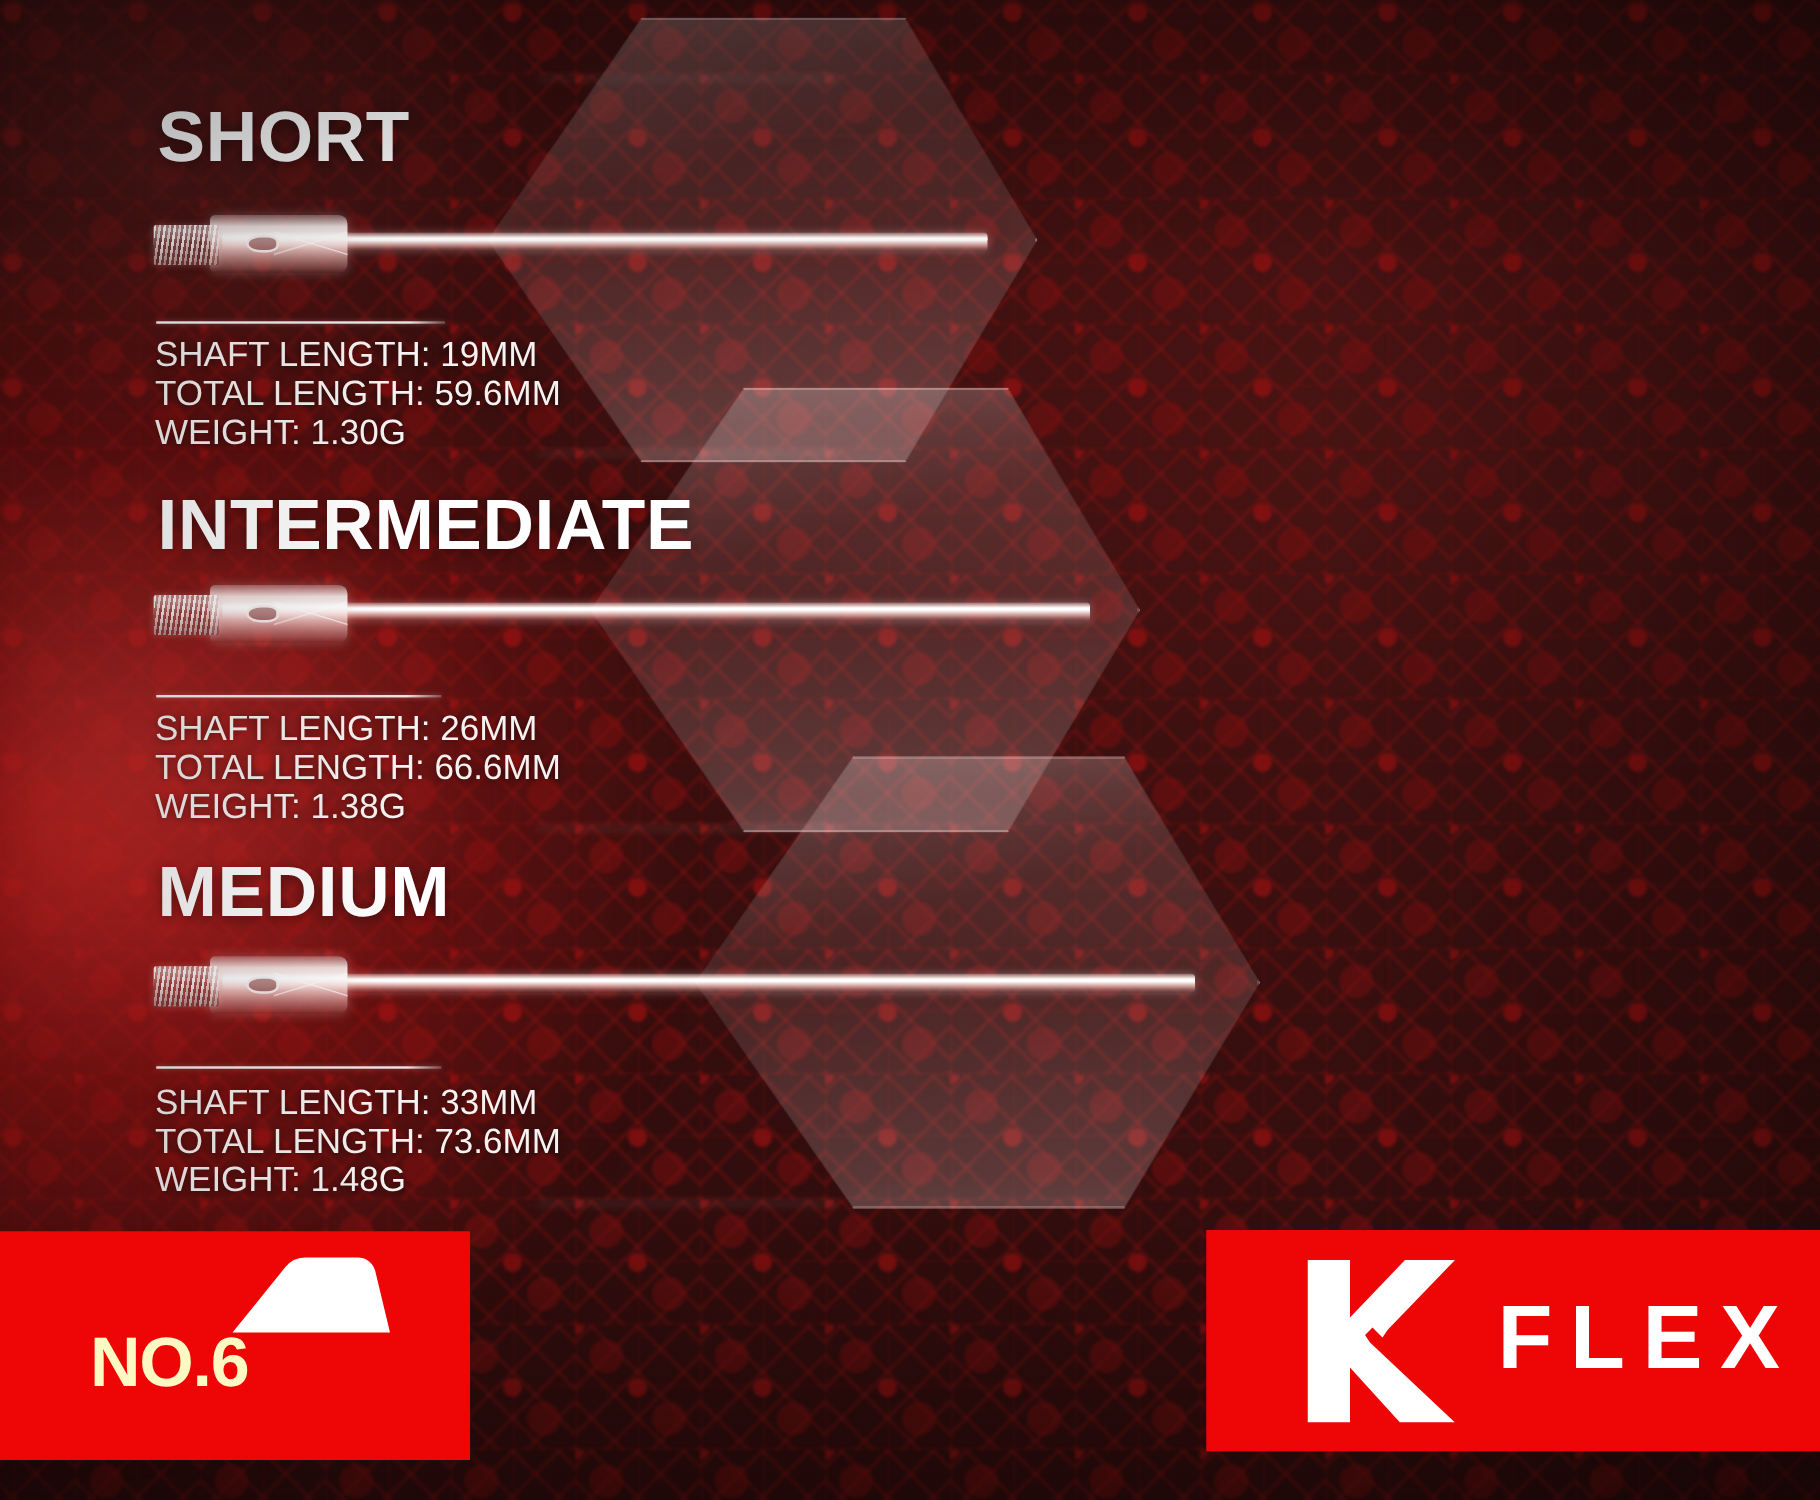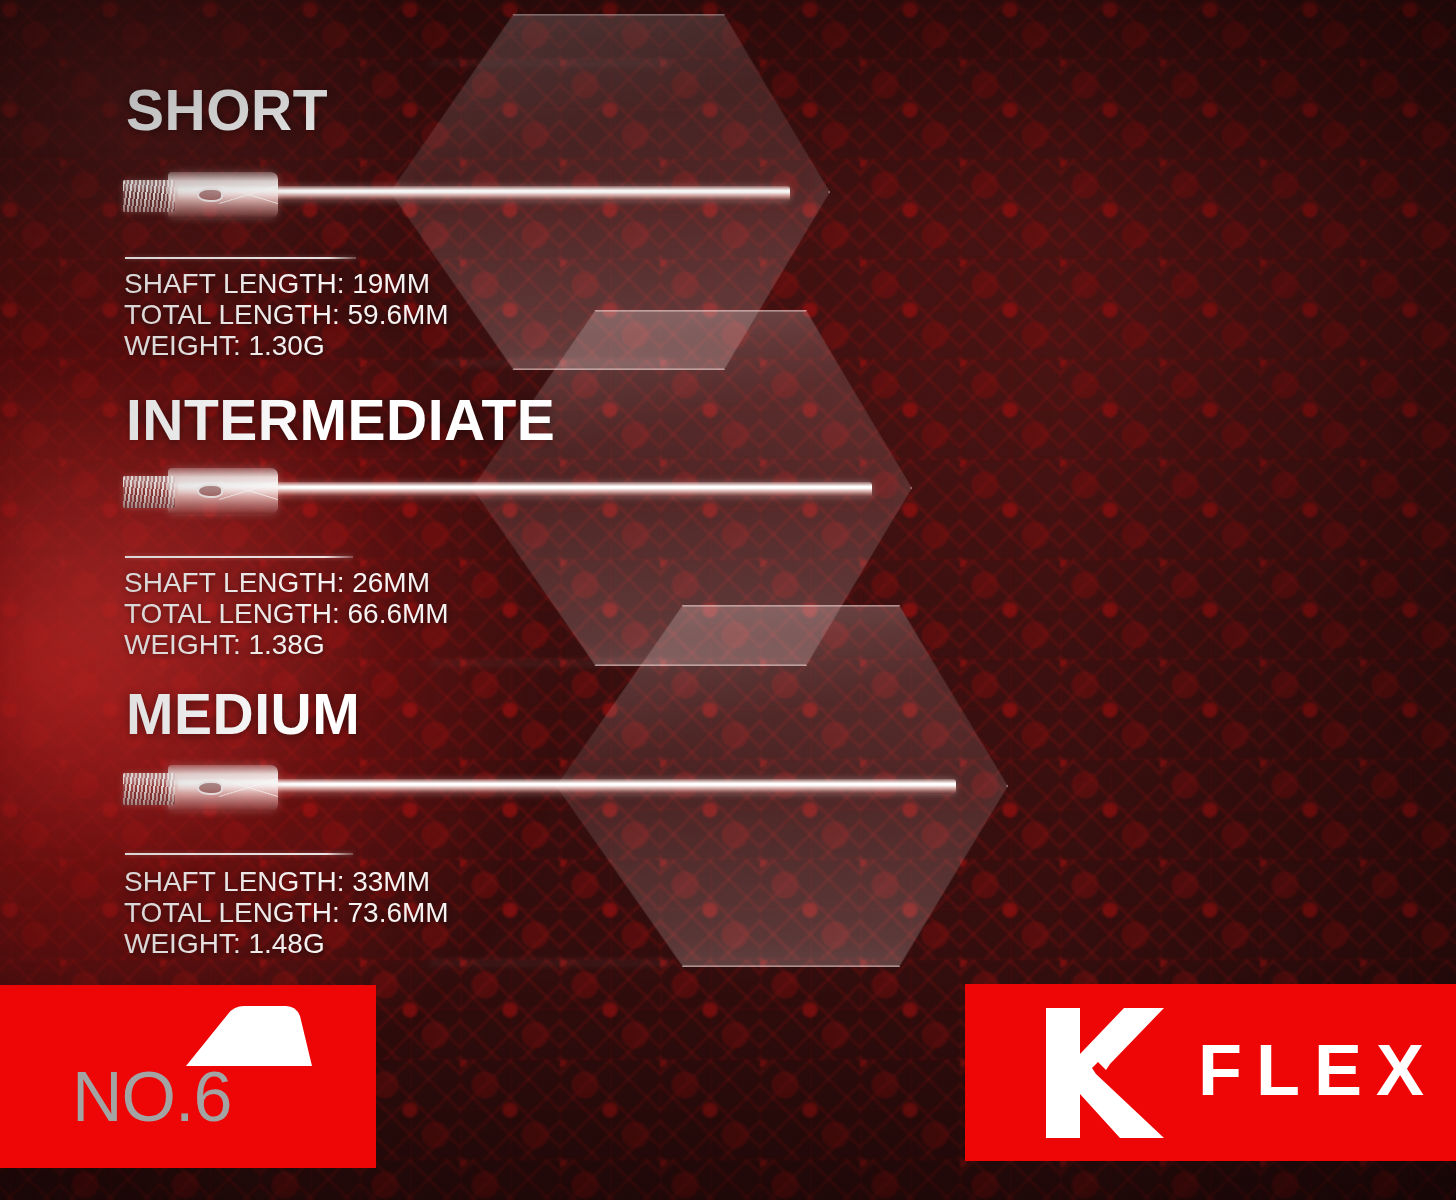--- a/index.html
+++ b/index.html
@@ -182,21 +182,21 @@
   }
   .banner-left{ left:0; top:985px; width:376px; height:183px; }
   .banner-right{ left:965px; top:984px; width:491px; height:177px; }
 
   .no6-wrap{ position:absolute; left:72px; top:1000px; width:270px; height:150px; }
   .no6-flight{
     position:absolute; left:112px; top:4px; width:130px; height:64px;
   }
   .no6-text{
     position:absolute; left:0; top:62px; width:270px;
-    color:#a3a3a3; font-size:70px; font-weight:400; letter-spacing:-1px;
+    color:#fef9c3; font-size:56px; font-weight:700; letter-spacing:-1px;
     line-height:1; font-family:"Liberation Sans", sans-serif;
   }
 
   .kflex-wrap{ position:absolute; left:1046px; top:1006px; width:400px; height:135px; }
   .kflex-k{ position:absolute; left:0; top:2px; width:118px; height:130px; }
   .kflex-word{
     position:absolute; left:152px; top:28px;
     color:#fff; font-size:72px; font-weight:700; letter-spacing:14px;
     line-height:1;
   }

